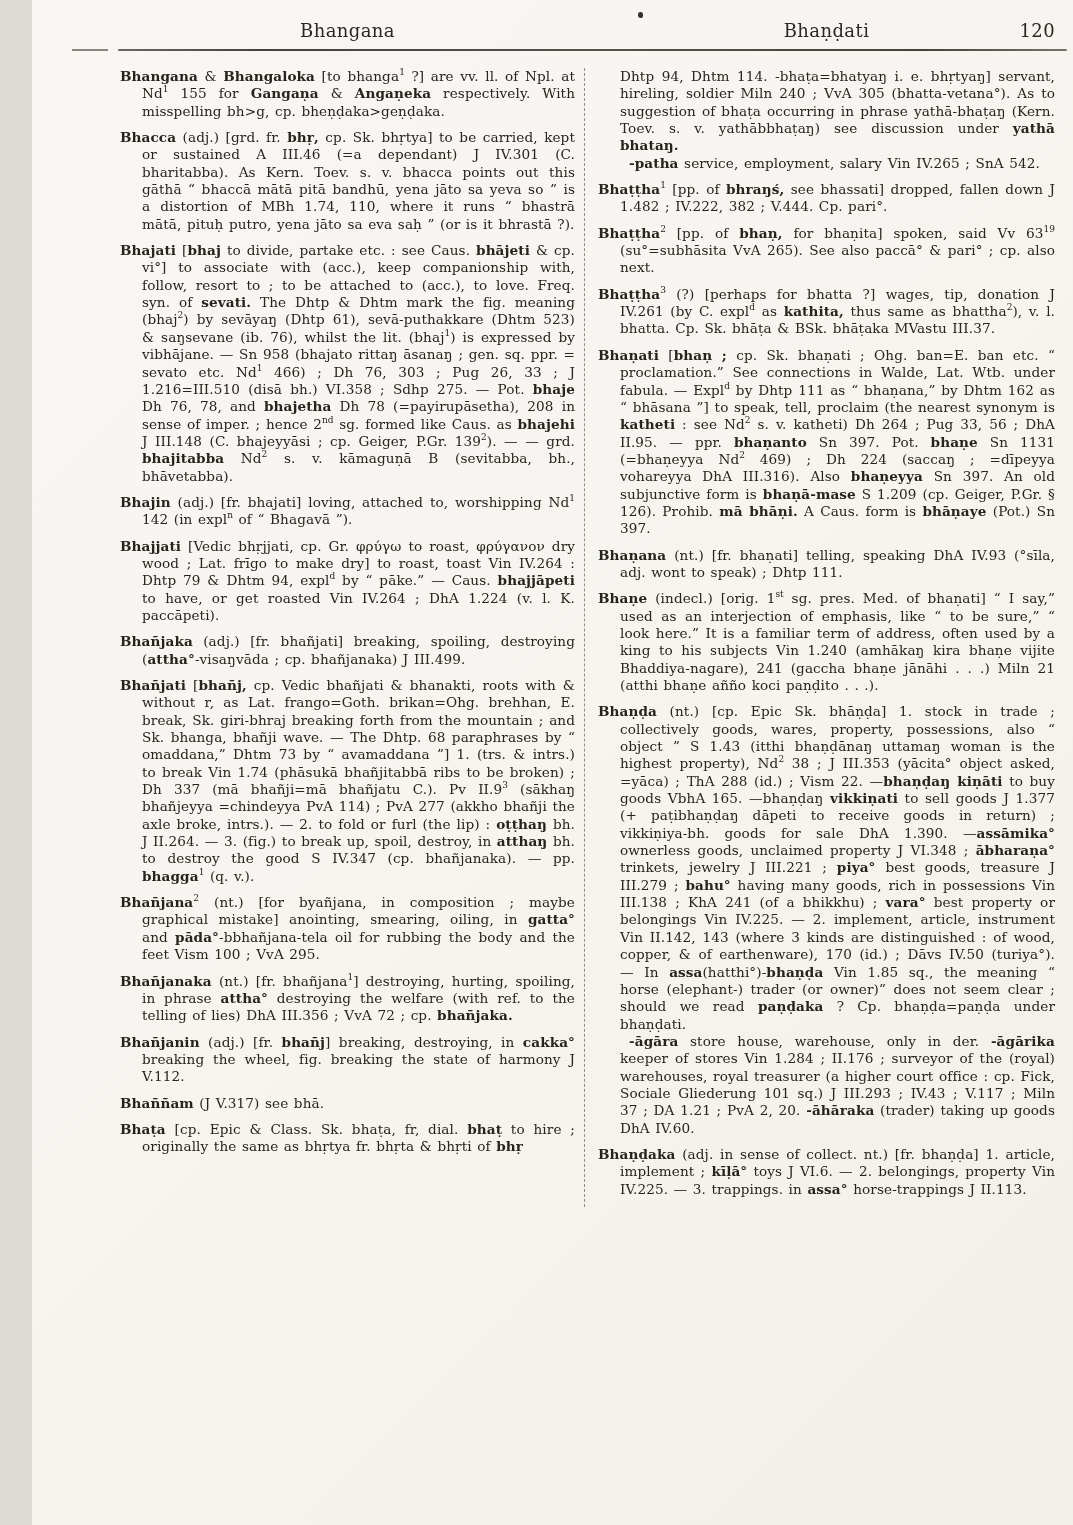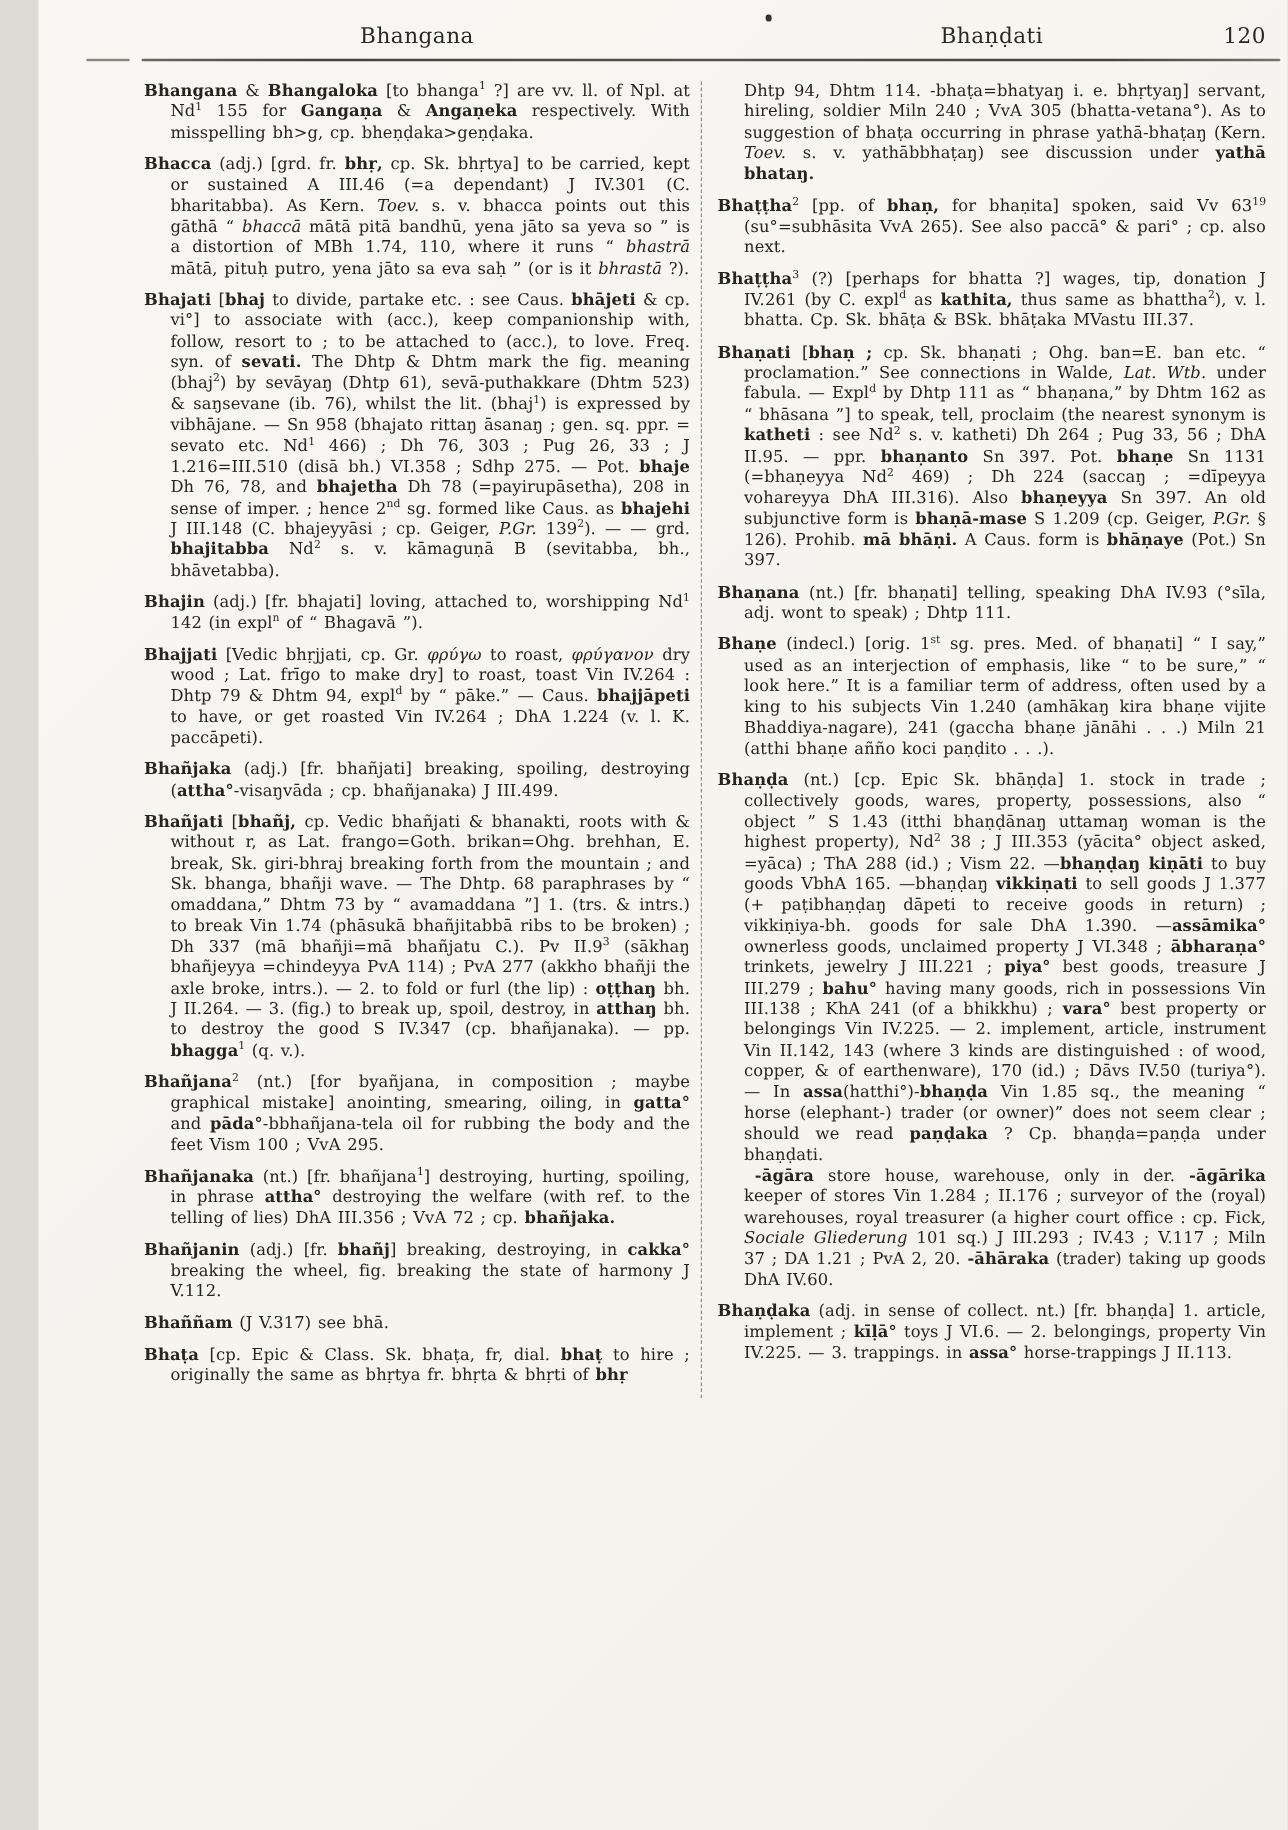--- a/index.html
+++ b/index.html
@@ -25,21 +25,21 @@
   .divider { width:0; border-left:1px dashed #908d85; margin-left:9px; margin-right:13px; }
   .entry { margin:0 0 9px 0; }
   .para {
     margin:0; font-size:13.6px; line-height:17.35px;
     word-spacing:1.1px; letter-spacing:0.1px; text-align:justify;
   }
   .para.first { padding-left:22px; text-indent:-22px; }
   .para.cont  { padding-left:22px; text-indent:0; }
   .para.sub   { padding-left:22px; text-indent:9px; }
   .b { font-weight:bold; }
-  .i { font-style:italic; }
+  .i { }
   .sup { font-size:9px; vertical-align:super; line-height:0; letter-spacing:0; }
   .speck-top { position:absolute; left:606px; top:12px; width:5px; height:6px; background:#34312b; border-radius:50% 50% 40% 60%; }
   .edge-shadow {
     position:absolute; right:0; top:0; bottom:0; width:24px;
     background:linear-gradient(to right, rgba(110,105,95,0) 0%, rgba(110,105,95,0.38) 60%, rgba(90,86,78,0.55) 100%);
   }
   .edge-mark { position:absolute; right:22px; top:34px; width:5px; height:60px; background:#403d36; transform:rotate(2.5deg); border-radius:2px; opacity:0.85; }
   .left-rule-stub { position:absolute; top:49px; left:40px; width:36px; height:1.6px; background:#8a867d; }
 </style>
 </head>
@@ -90,20 +90,24 @@
           <p class="para first"><span class="b">Bhaññam</span><span> (J V.317) see bhā.</span></p>
         </div>
         <div class="entry">
           <p class="para first"><span class="b">Bhaṭa</span><span> [cp. Epic &amp; Class. Sk. bhaṭa, fr, dial. </span><span class="b">bhaṭ</span><span> to hire ; originally the same as bhṛtya fr. bhṛta &amp; bhṛti of </span><span class="b">bhṛ</span></p>
         </div>
       </div>
     <div class="divider"></div>
     <div class="col col-right">
         <div class="entry">
           <p class="para cont"><span>Dhtp 94, Dhtm 114.  -bhaṭa=bhatyaŋ i. e. bhṛtyaŋ] servant, hireling, soldier Miln 240 ; VvA 305 (bhatta-vetana°).  As to suggestion of bhaṭa occurring in phrase yathā-bhaṭaŋ (Kern. </span><span class="i">Toev.</span><span> s. v. yathābbhaṭaŋ) see discussion under </span><span class="b">yathā bhataŋ.</span></p>
+          <p class="para sub"><span class="b">-patha</span><span> service, employment, salary Vin IV.265 ; SnA 542.</span></p>
+        </div>
+        <div class="entry">
+          <p class="para first"><span class="b">Bhaṭṭha</span><span class="sup">1</span><span> [pp. of </span><span class="b">bhraŋś,</span><span> see bhassati] dropped, fallen down J 1.482 ; IV.222, 382 ; V.444.  Cp. pari°.</span></p>
         </div>
         <div class="entry">
           <p class="para first"><span class="b">Bhaṭṭha</span><span class="sup">2</span><span> [pp. of </span><span class="b">bhaṇ,</span><span> for bhaṇita] spoken, said Vv 63</span><span class="sup">19</span><span> (su°=subhāsita VvA 265).  See also paccā° &amp; pari° ; cp. also next.</span></p>
         </div>
         <div class="entry">
           <p class="para first"><span class="b">Bhaṭṭha</span><span class="sup">3</span><span> (?) [perhaps for bhatta ?] wages, tip, donation J IV.261 (by C. expl</span><span class="sup">d</span><span> as </span><span class="b">kathita,</span><span> thus same as bhattha</span><span class="sup">2</span><span>), v. l. bhatta.  Cp. Sk. bhāṭa &amp; BSk. bhāṭaka MVastu III.37.</span></p>
         </div>
         <div class="entry">
           <p class="para first"><span class="b">Bhaṇati</span><span> [</span><span class="b">bhaṇ ;</span><span> cp. Sk. bhaṇati ; Ohg. ban=E. ban etc. “ proclamation.”  See connections in Walde, </span><span class="i">Lat. Wtb.</span><span> under fabula. — Expl</span><span class="sup">d</span><span> by Dhtp 111 as “ bhaṇana,” by Dhtm 162 as “ bhāsana ”] to speak, tell, proclaim (the nearest synonym is </span><span class="b">katheti</span><span> : see Nd</span><span class="sup">2</span><span> s. v. katheti) Dh 264 ; Pug 33, 56 ; DhA II.95. — ppr. </span><span class="b">bhaṇanto</span><span> Sn 397.  Pot. </span><span class="b">bhaṇe</span><span> Sn 1131 (=bhaṇeyya Nd</span><span class="sup">2</span><span> 469) ; Dh 224 (saccaŋ ; =dīpeyya vohareyya DhA III.316).  Also </span><span class="b">bhaṇeyya</span><span> Sn 397.  An old subjunctive form is </span><span class="b">bhaṇā-mase</span><span> S 1.209 (cp. Geiger, </span><span class="i">P.Gr.</span><span> § 126).  Prohib. </span><span class="b">mā bhāṇi.</span><span>  A Caus. form is </span><span class="b">bhāṇaye</span><span> (Pot.) Sn 397.</span></p>
         </div>

